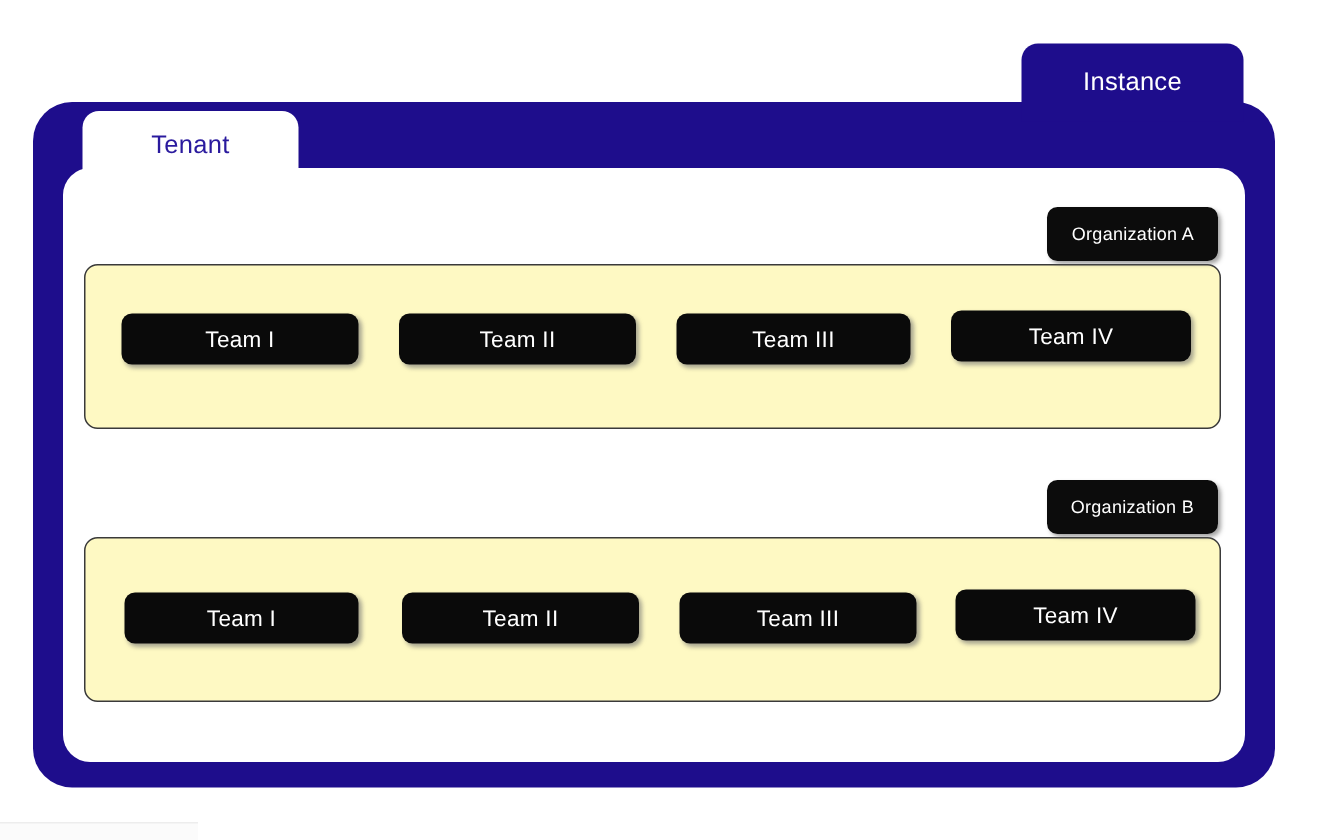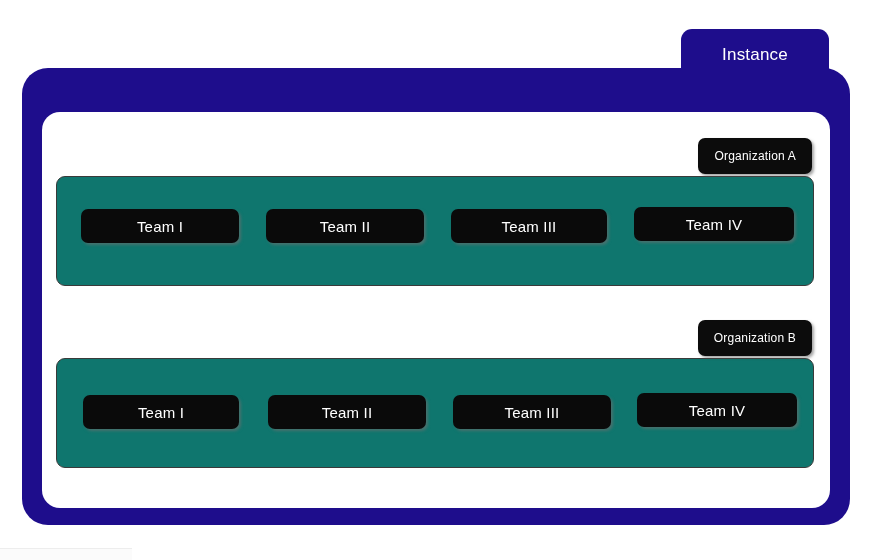--- a/index.html
+++ b/index.html
@@ -120,21 +120,21 @@
 
   .org-box {
     position: absolute;
     left: 0;
     top: 38px;
     width: 100%;
     height: 110px;
     box-sizing: border-box;
     border: 1.6px solid #3a3a3a;
     border-radius: 9px;
-    background: #0f766e;
+    background: #fef9c3;
     z-index: 8;
   }
 
   .team-row {
     position: absolute;
     left: 0;
     top: 0;
     width: 100%;
     height: 100%;
   }
@@ -186,20 +186,23 @@
 <div id="canvas">
 
   <div class="instance-tab">
     <span class="tab-label">Instance</span>
   </div>
 
   <div class="instance-body"></div>
 
   <div class="tenant-panel"></div>
 
+  <div class="tenant-tab">
+    <span class="tab-label">Tenant</span>
+  </div>
 
   <div class="org-group org-a">
     <div class="org-label">
       <span class="org-label-text">Organization A</span>
     </div>
     <div class="org-box">
       <div class="team-row">
         <div class="team-chip c0">
           <span class="team-label">Team I</span>
         </div>

